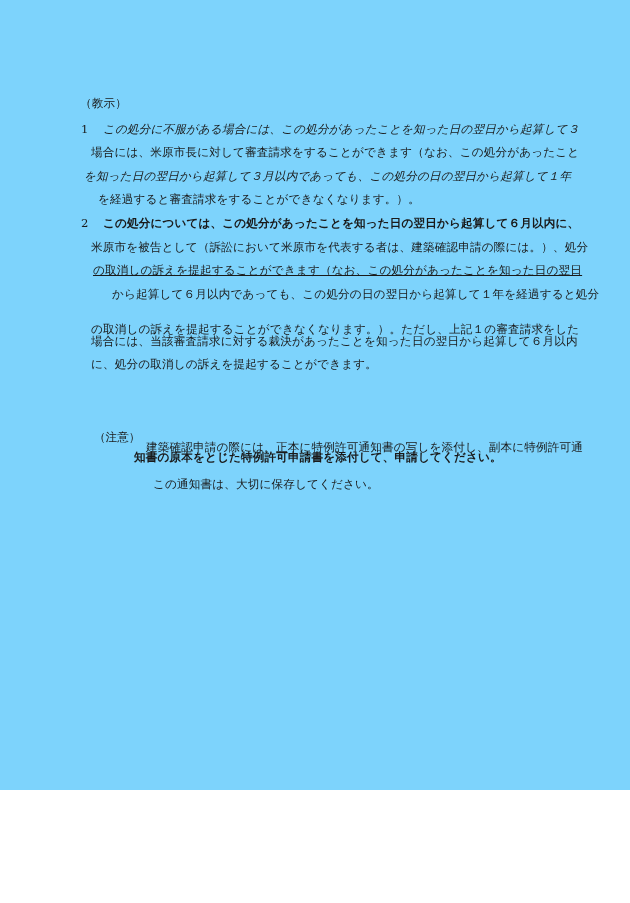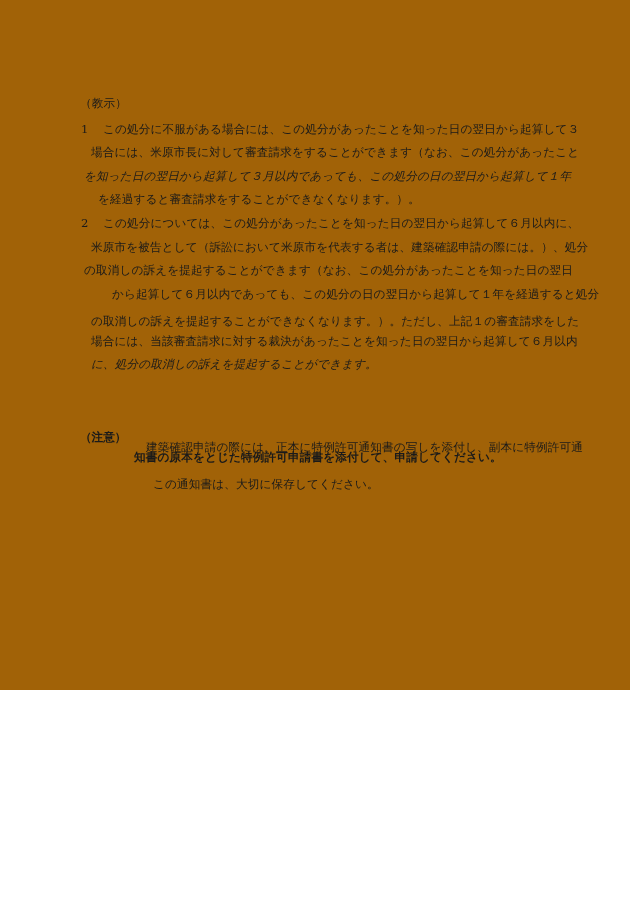--- a/index.html
+++ b/index.html
@@ -12,59 +12,59 @@
       height: 903px;
       position: relative;
       overflow: hidden;
       font-family: "DejaVu Serif", "Liberation Serif", serif;
       color: #1a1a1a;
       font-size: 11.6px;
     }
     .page {
       position: absolute;
       left: 0; top: 0;
-      width: 630px; height: 690px;
-      background: #a16207;
+      width: 630px; height: 790px;
+      background: #7dd3fc;
     }
     .line {
       position: absolute;
       white-space: nowrap;
       line-height: 14px;
       letter-spacing: 0.15px;
     }
     .heading { left: 80px; top: 96px; }
     .num { position: absolute; line-height: 14px; }
     .item1-num { left: 81px; top: 122px; }
     .item2-num { left: 81px; top: 216px; }
-    .note-label { position: absolute; left: 80px; top: 430px; line-height: 14px; font-weight: bold; }
+    .note-label { position: absolute; left: 94px; top: 430px; line-height: 14px; }
   </style>
 </head>
 <body>
 
 <div class="page">
 
   <div class="line heading">（教示）</div>
 
   <div>
     <span class="num item1-num">1</span>
-    <div class="line" style="left:103px; top:122px;">この処分に不服がある場合には、この処分があったことを知った日の翌日から起算して３</div>
+    <div class="line" style="left:103px; top:122px;font-style:italic;">この処分に不服がある場合には、この処分があったことを知った日の翌日から起算して３</div>
     <div class="line" style="left:91px; top:145px;">場合には、米原市長に対して審査請求をすることができます（なお、この処分があったこと</div>
     <div class="line" style="left:84px; top:169px;font-style:italic;">を知った日の翌日から起算して３月以内であっても、この処分の日の翌日から起算して１年</div>
     <div class="line" style="left:98px; top:192px;">を経過すると審査請求をすることができなくなります。）。</div>
   </div>
 
   <div>
     <span class="num item2-num">2</span>
-    <div class="line" style="left:103px; top:216px;">この処分については、この処分があったことを知った日の翌日から起算して６月以内に、</div>
+    <div class="line" style="left:103px; top:216px;font-weight:bold;">この処分については、この処分があったことを知った日の翌日から起算して６月以内に、</div>
     <div class="line" style="left:91px; top:240px;">米原市を被告として（訴訟において米原市を代表する者は、建築確認申請の際には。）、処分</div>
-    <div class="line" style="left:84px; top:263px;">の取消しの訴えを提起することができます（なお、この処分があったことを知った日の翌日</div>
+    <div class="line" style="left:93px; top:263px;text-decoration:underline;">の取消しの訴えを提起することができます（なお、この処分があったことを知った日の翌日</div>
     <div class="line" style="left:91px; top:287px;margin-left:21px;">から起算して６月以内であっても、この処分の日の翌日から起算して１年を経過すると処分</div>
-    <div class="line" style="left:91px; top:314px;">の取消しの訴えを提起することができなくなります。）。ただし、上記１の審査請求をした</div>
+    <div class="line" style="left:91px; top:322px;">の取消しの訴えを提起することができなくなります。）。ただし、上記１の審査請求をした</div>
     <div class="line" style="left:91px; top:334px;text-align:right;">場合には、当該審査請求に対する裁決があったことを知った日の翌日から起算して６月以内</div>
-    <div class="line" style="left:91px; top:357px;font-style:italic;">に、処分の取消しの訴えを提起することができます。</div>
+    <div class="line" style="left:91px; top:357px;">に、処分の取消しの訴えを提起することができます。</div>
   </div>
 
   <div>
     <span class="note-label">（注意）</span>
     <div class="line" style="left:134px; top:440px;padding-left:12px;">建築確認申請の際には、正本に特例許可通知書の写しを添付し、副本に特例許可通</div>
     <div class="line" style="left:134px; top:450px;font-weight:bold;">知書の原本をとじた特例許可申請書を添付して、申請してください。</div>
     <div class="line" style="left:134px; top:477px;margin-left:19px;">この通知書は、大切に保存してください。</div>
   </div>
 
 </div>

